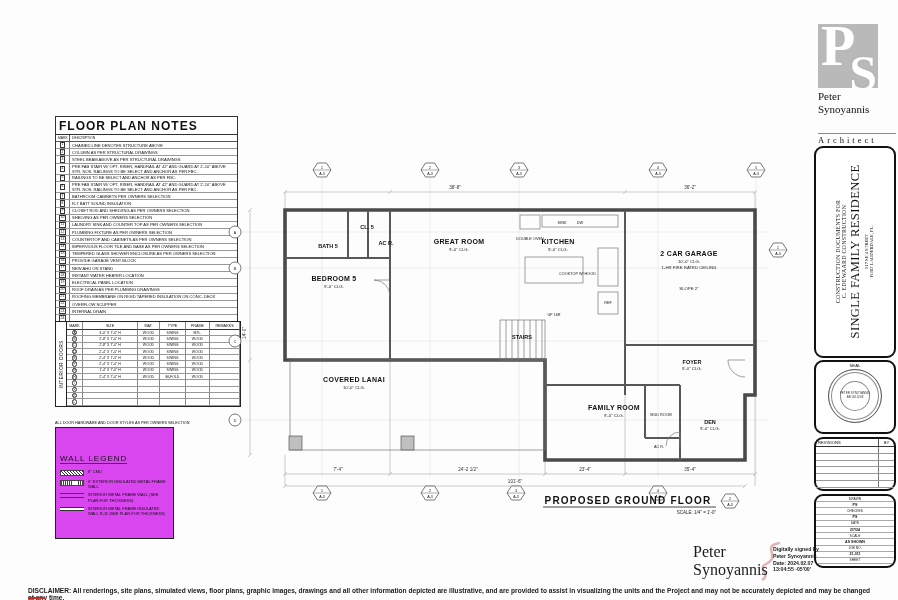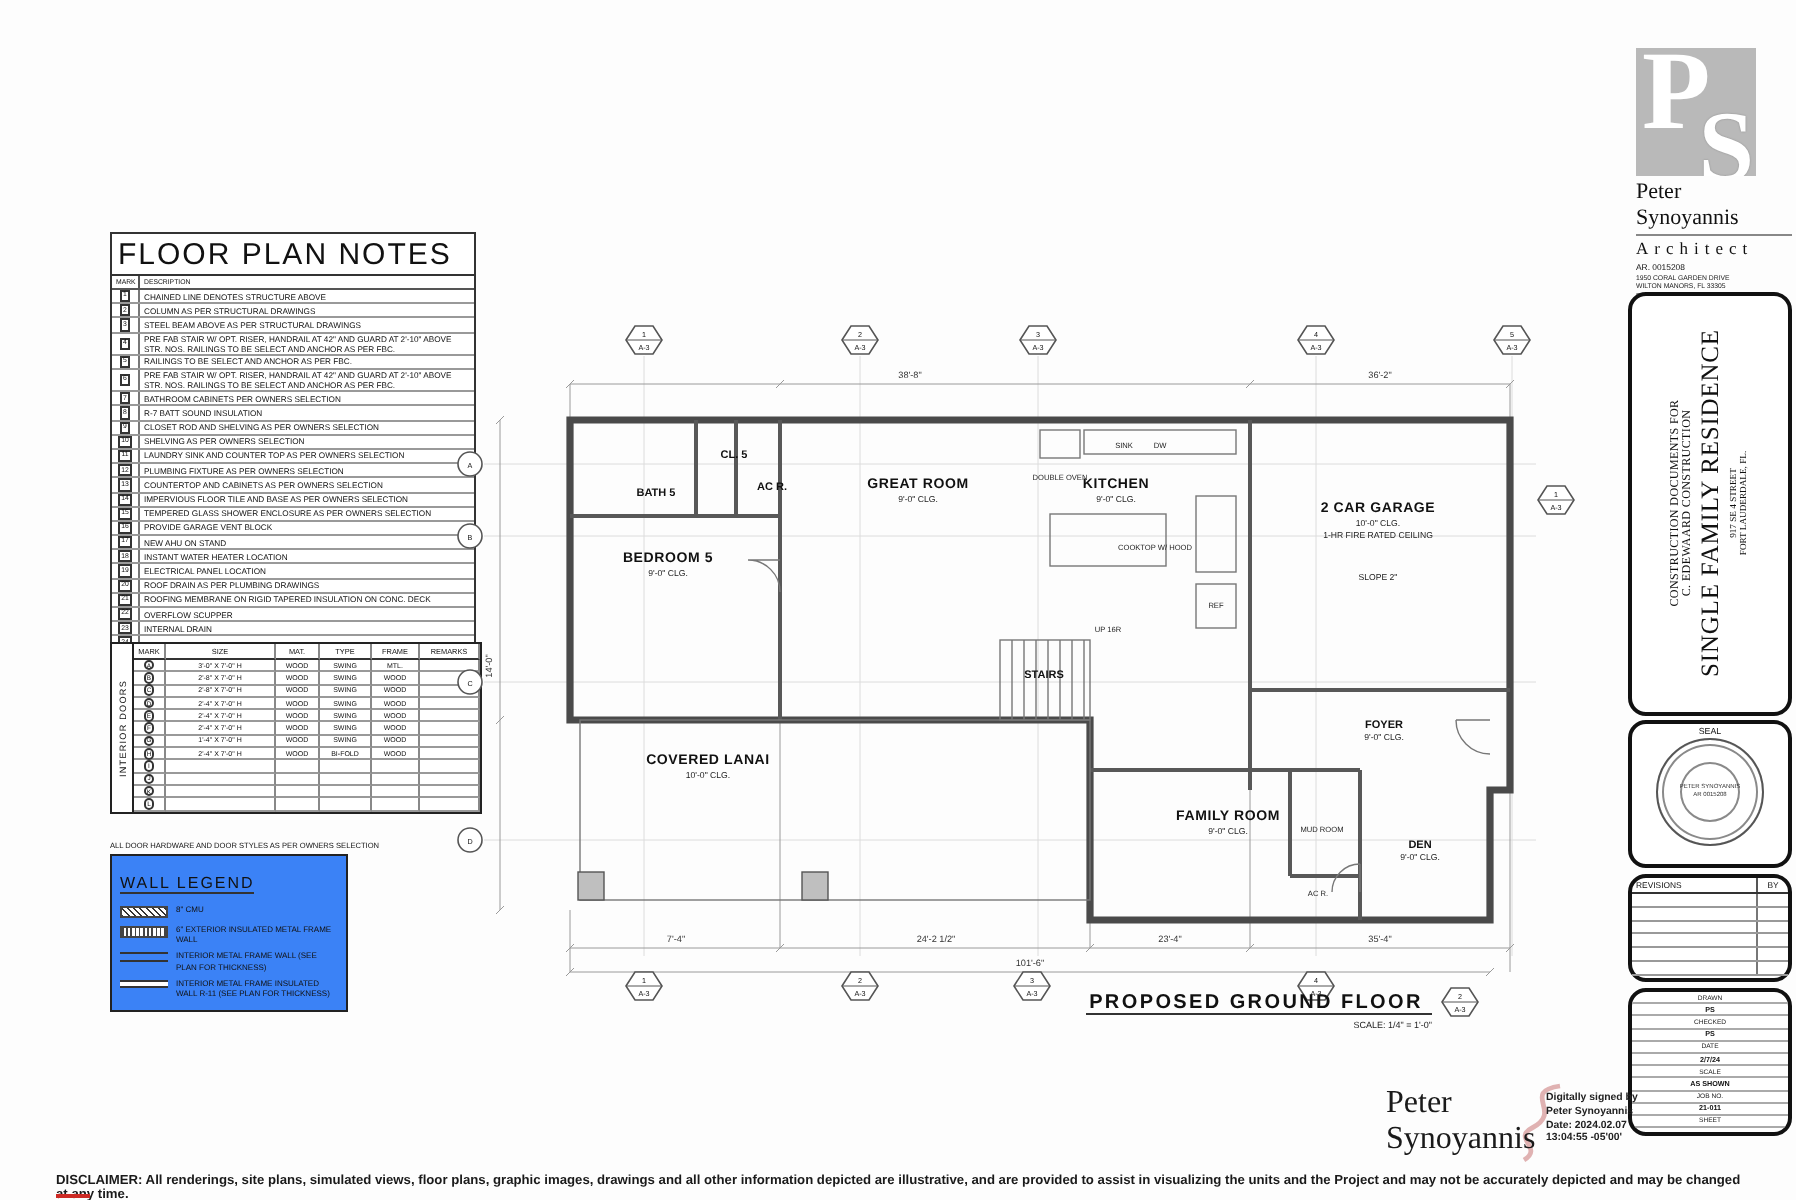--- a/index.html
+++ b/index.html
@@ -3,21 +3,21 @@
 <meta charset="utf-8">
 <style>
   * { margin:0; padding:0; box-sizing:border-box; }
   html,body { background:#fff; }
   .page { position:relative; width:898px; height:600px; background:#fdfdfd;
           font-family:"Liberation Sans", sans-serif; color:#111; overflow:hidden; }
   .abs { position:absolute; }
 
   
   .notes-box { left:55px; top:116px; width:183px; border:1px solid #333; background:#fff; }
-  .notes-title { font-size:15px; font-weight:normal; letter-spacing:1px; padding:1.5px 3px; border-bottom:1px solid #333; }
+  .notes-title { font-size:12px; font-weight:bold; letter-spacing:1px; padding:1.5px 3px; border-bottom:1px solid #333; }
   .n-head { display:grid; grid-template-columns:14px 1fr; font-size:3.4px; border-bottom:.6px solid #555; }
   .n-head span { padding:1px 2px; }
   .n-head span:first-child { border-right:.5px solid #555; text-align:center; }
   .n-row { display:grid; grid-template-columns:14px 1fr; min-height:5.7px; border-bottom:.5px solid #999; font-size:4.1px; line-height:1.25; align-items:center; }
   .n-markcell { border-right:.5px solid #777; text-align:center; align-self:stretch; display:flex; align-items:center; justify-content:center; }
   .nmark { display:inline-block; border:.6px solid #333; font-size:3.4px; line-height:1; padding:.4px .8px; }
   .n-text { padding:0 2px; text-transform:uppercase; }
 
   
   .ds-box { left:55px; top:321px; width:186px; border:1.2px solid #222; background:#fff; display:flex; }
@@ -26,21 +26,21 @@
   .ds-main { flex:1; }
   .ds-title { font-size:10.5px; font-weight:600; letter-spacing:.5px; padding:1px 3px; border-bottom:1px solid #222; }
   .ds-grid { display:grid; grid-template-columns:16px 55px 22px 26px 24px 1fr; }
   .ds-h { font-size:3.7px; text-align:center; border-bottom:.7px solid #333; padding:1.5px 0; }
   .ds-c { font-size:3.5px; text-align:center; border-bottom:.4px solid #999; border-right:.4px solid #888; height:6.3px; display:flex; align-items:center; justify-content:center; }
   .ds-grid > .ds-h { border-right:.4px solid #888; }
   .dmark { width:5.6px; height:5.6px; border:.5px solid #333; border-radius:50%; font-size:3.2px; display:flex; align-items:center; justify-content:center; }
   .ds-note { left:55px; top:421px; font-size:3.8px; width:190px; }
 
   
-  .wl-box { left:55px; top:427px; width:119px; border:1.2px solid #222; background:#3b82f6; padding:3px 4px; }
+  .wl-box { left:55px; top:427px; width:119px; border:1.2px solid #222; background:#d946ef; padding:19px 4px; }
   .wl-title { font-size:8px; letter-spacing:1px; border-bottom:.8px solid #333; display:inline-block; margin-bottom:2px; }
   .wl-item { display:flex; gap:4px; margin:3px 0; align-items:flex-start; }
   .sw { width:24px; height:6px; border:.6px solid #444; flex:none; margin-top:1px; }
   .sw-cmu { background:repeating-linear-gradient(45deg,#333 0 .7px,#fff .7px 2.2px); }
   .sw-ext { background:repeating-linear-gradient(90deg,#444 0 .8px,#fff .8px 2.1px); }
   .sw-int { border:none; border-top:1px solid #333; border-bottom:1px solid #333; height:4.5px; }
   .sw-ins { border:none; border-top:1px solid #333; border-bottom:1px solid #333; height:4.5px;
             background:linear-gradient(#fff 42%,#999 42% 58%,#fff 58%); }
   .wl-label { font-size:4px; line-height:1.3; text-transform:uppercase; }
 
@@ -67,21 +67,21 @@
   .ptitle { font-size:10px; font-weight:600; letter-spacing:1.2px; text-anchor:middle; fill:#111; }
   .scale  { font-size:4.5px; text-anchor:end; fill:#222; }
 
   
   .logo { left:818px; top:24px; width:60px; height:64px; background:#b9b9b9; overflow:hidden; }
   .logo span { position:absolute; font-family:"Liberation Serif", serif; font-weight:bold; color:#fff; }
   .logo-p { left:3px; top:-10px; font-size:56px; }
   .logo-s { right:1px; bottom:-14px; font-size:50px; text-shadow:0 0 1px #8a8a8a; }
   .arch { left:818px; top:90px; width:78px; }
   .an1 { font-family:"Liberation Serif", serif; font-size:11px; line-height:1.15; }
-  .arch-t { font-family:"Liberation Serif", serif; font-size:8.5px; letter-spacing:3px; border-top:.6px solid #888; margin-top:2px; padding-top:1px; }
+  .arch-t { font-family:"Liberation Serif", serif; font-size:8.5px; letter-spacing:3px; border-top:.6px solid #888; margin-top:18px; padding-top:1px; }
   .lic { font-size:4.2px; margin-top:1.5px; }
   .addr { font-size:3.4px; line-height:1.35; color:#222; margin-top:1px; }
   .tb-box { border:2.5px solid #111; border-radius:9px; background:#fff; }
   .pj { left:814px; top:146px; width:82px; height:212px; }
   .pj-rot { position:absolute; left:0; top:207px; width:207px; height:77px; transform:rotate(-90deg); transform-origin:0 0;
             display:flex; flex-direction:column; justify-content:center; align-items:center; }
   .pj-s { font-family:"Liberation Serif", serif; font-size:6px; letter-spacing:.2px; }
   .pj-b { font-family:"Liberation Serif", serif; font-size:12.5px; letter-spacing:.4px; margin:1px 0; white-space:nowrap; }
   .pj-a { font-family:"Liberation Serif", serif; font-size:4.6px; }
   .seal-box { left:814px; top:360px; width:82px; height:74px; text-align:center; }

